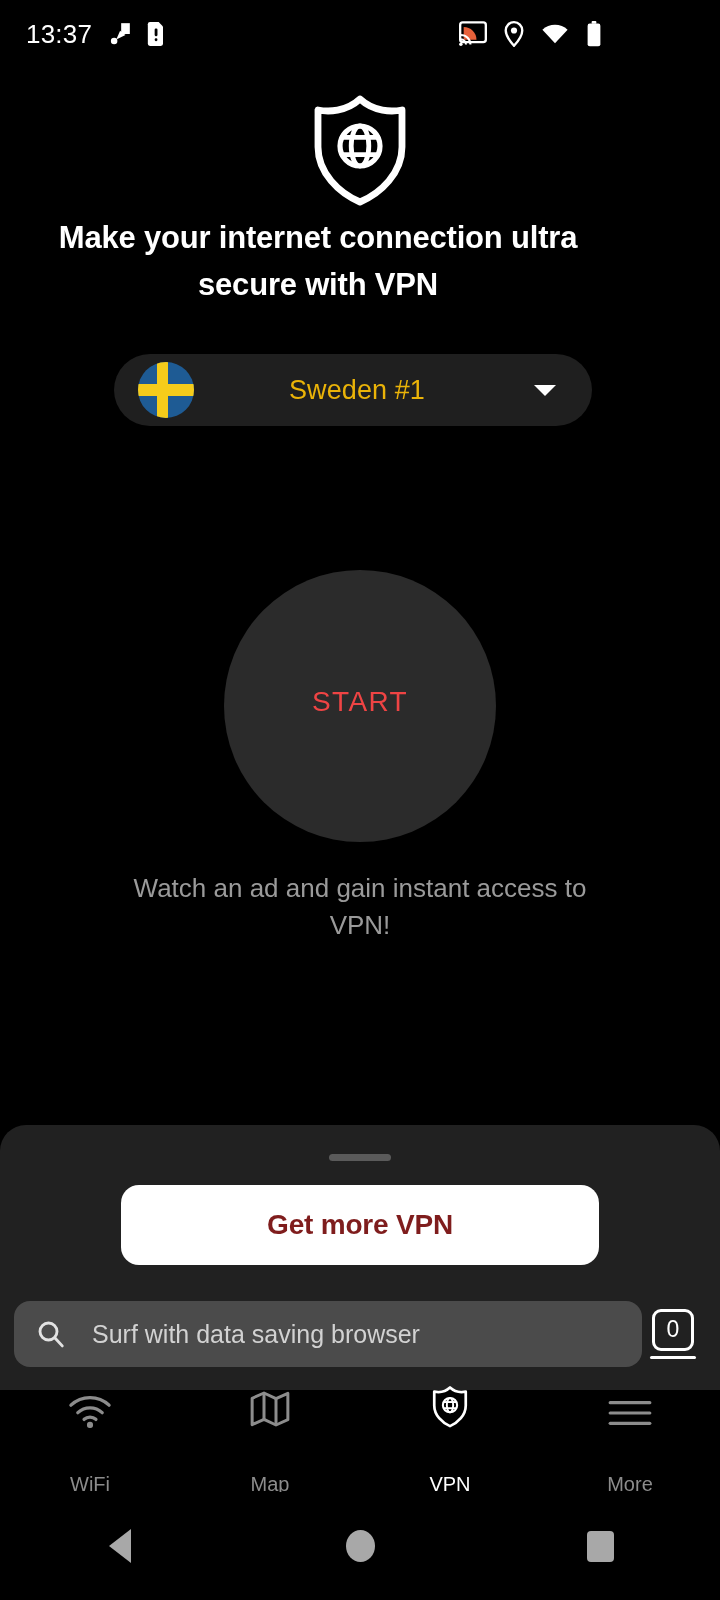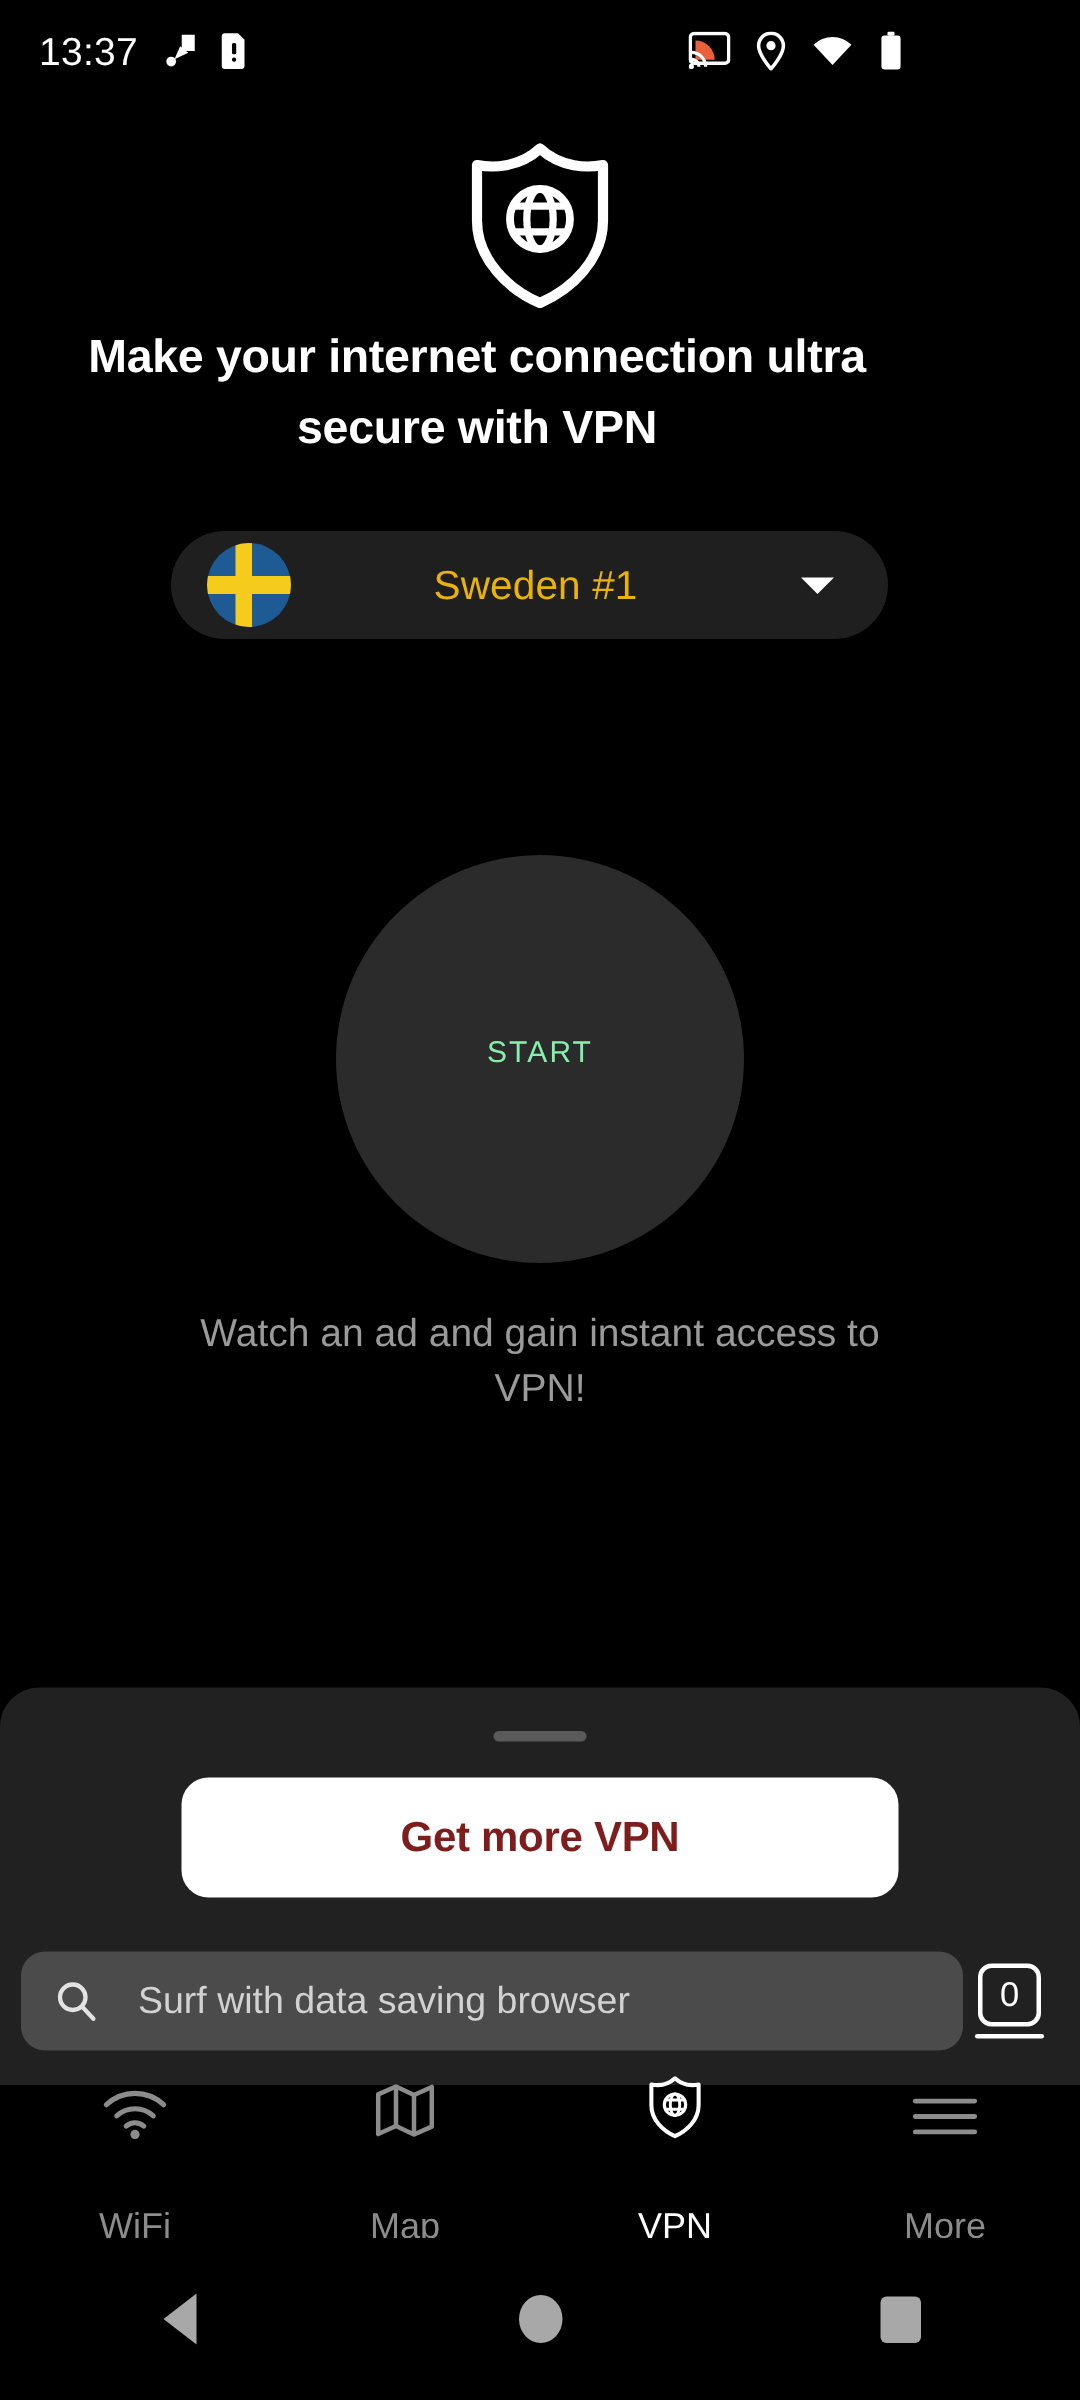--- a/index.html
+++ b/index.html
@@ -54,21 +54,21 @@
     border-top:11px solid #fff;
   }
 
   
   .start-btn {
     position:absolute; top:570px; left:50%; transform:translateX(-50%);
     width:272px; height:272px; border-radius:50%;
     background:#2b2b2b; display:flex; align-items:center; justify-content:center;
   }
   .start-label {
-    color:#86efac; font-size:20px; letter-spacing:1.4px;
+    color:#ef4444; font-size:28px; letter-spacing:1.4px;
     margin-top:-8px;
   }
   .ad-note {
     position:absolute; top:870px; left:0; width:720px;
     text-align:center; color:#9a9a9a; font-size:26px; line-height:1.42;
     padding:0 100px;
   }
 
   
   .sheet {
@@ -104,21 +104,21 @@
 
   
   .navbar {
     position:absolute; left:0; top:1390px; width:720px; height:102px;
     background:#000; display:flex; align-items:center;
   }
   .nav-item {
     flex:1; display:flex; flex-direction:column; align-items:center; gap:9px;
     cursor:pointer;
   }
-  .nav-label { font-size:24px; color:#8c8c8c;margin-top:36px; }
+  .nav-label { font-size:20px; color:#8c8c8c;margin-top:36px; }
   .nav-item.active .nav-label { color:#fff; }
   .nav-ico { height:42px; display:flex; align-items:flex-end; }
 
   
   .sysnav {
     position:absolute; left:0; top:1492px; width:720px; height:108px;
     background:#000; display:flex; align-items:center;
   }
   .sysnav-slot { flex:1; display:flex; align-items:center; justify-content:center; }
   .sys-back {

